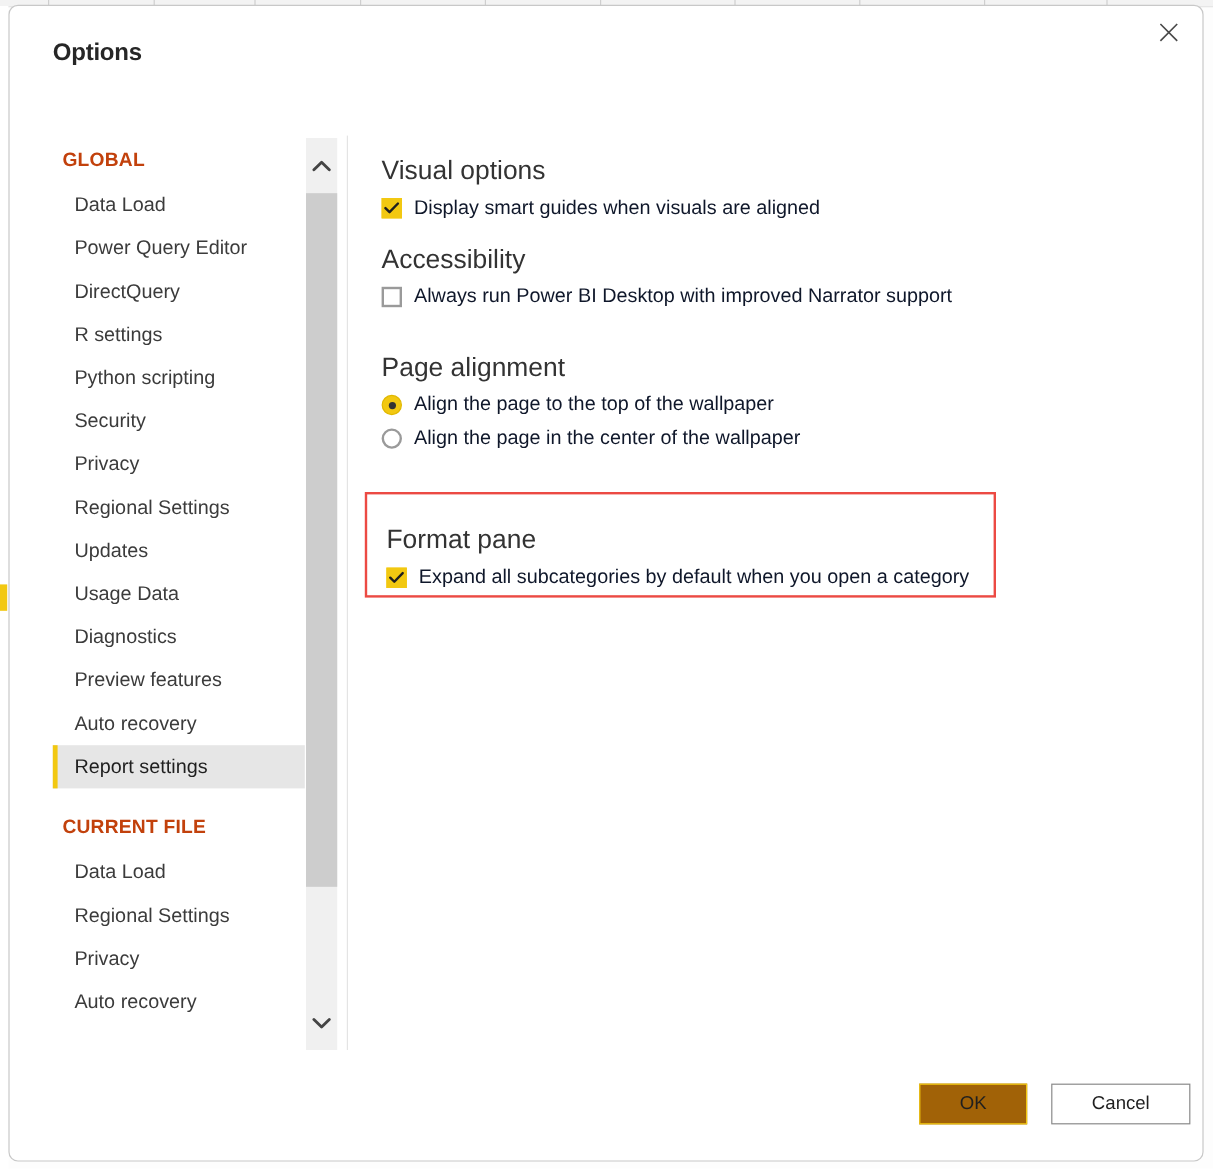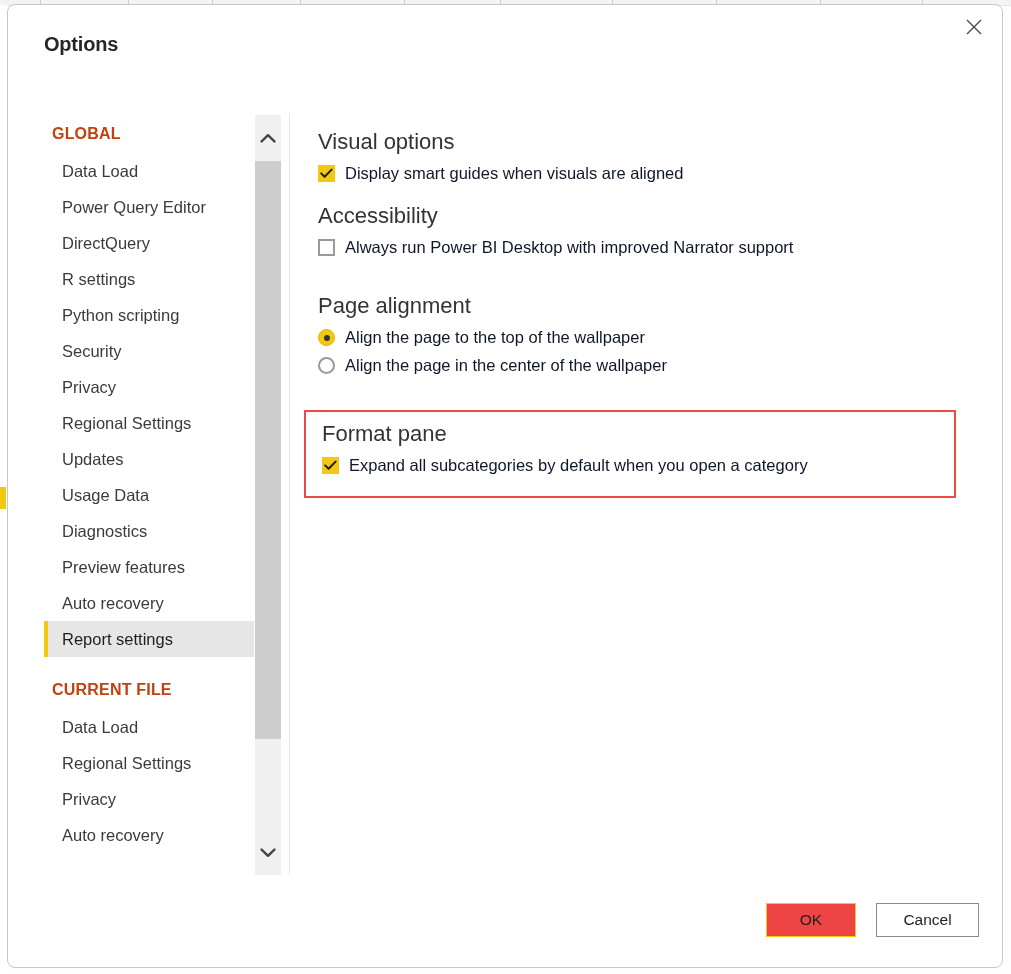--- a/index.html
+++ b/index.html
@@ -245,54 +245,54 @@
   
   #section-visual-options { position: absolute; left: 0; top: 16px; }
   #section-accessibility  { position: absolute; left: 0; top: 90px; }
   #section-page-alignment { position: absolute; left: 0; top: 180px; }
 
   
   #section-format-pane {
     position: absolute;
     left: -14px;
     top: 297px;
-    width: 652px;
+    width: 526px;
     height: 88px;
     box-sizing: border-box;
     border: 2px solid #ec4a43;
-    padding: 9px 0 0 16px;
+    padding: 25px 0 0 16px;
   }
 
   
   #footer {
     position: absolute;
     left: 0;
     bottom: 24px;
     width: 996px;
     height: 40px;
   }
   #ok-button {
     position: absolute;
     left: 758px;
     top: 0;
     width: 90px;
     height: 34px;
-    background: #ef4444;
+    background: #a16207;
     border: 1px solid #f2c811;
     color: #1f1f1f;
     font-size: 15.5px;
     font-family: "Liberation Sans", sans-serif;
     cursor: pointer;
     padding: 0;
   }
   #cancel-button {
     position: absolute;
     left: 868px;
     top: 0;
-    width: 103px;
+    width: 116px;
     height: 34px;
     background: #ffffff;
     border: 1px solid #8a8a8a;
     color: #1f1f1f;
     font-size: 15.5px;
     font-family: "Liberation Sans", sans-serif;
     cursor: pointer;
     padding: 0;
   }
 </style>

